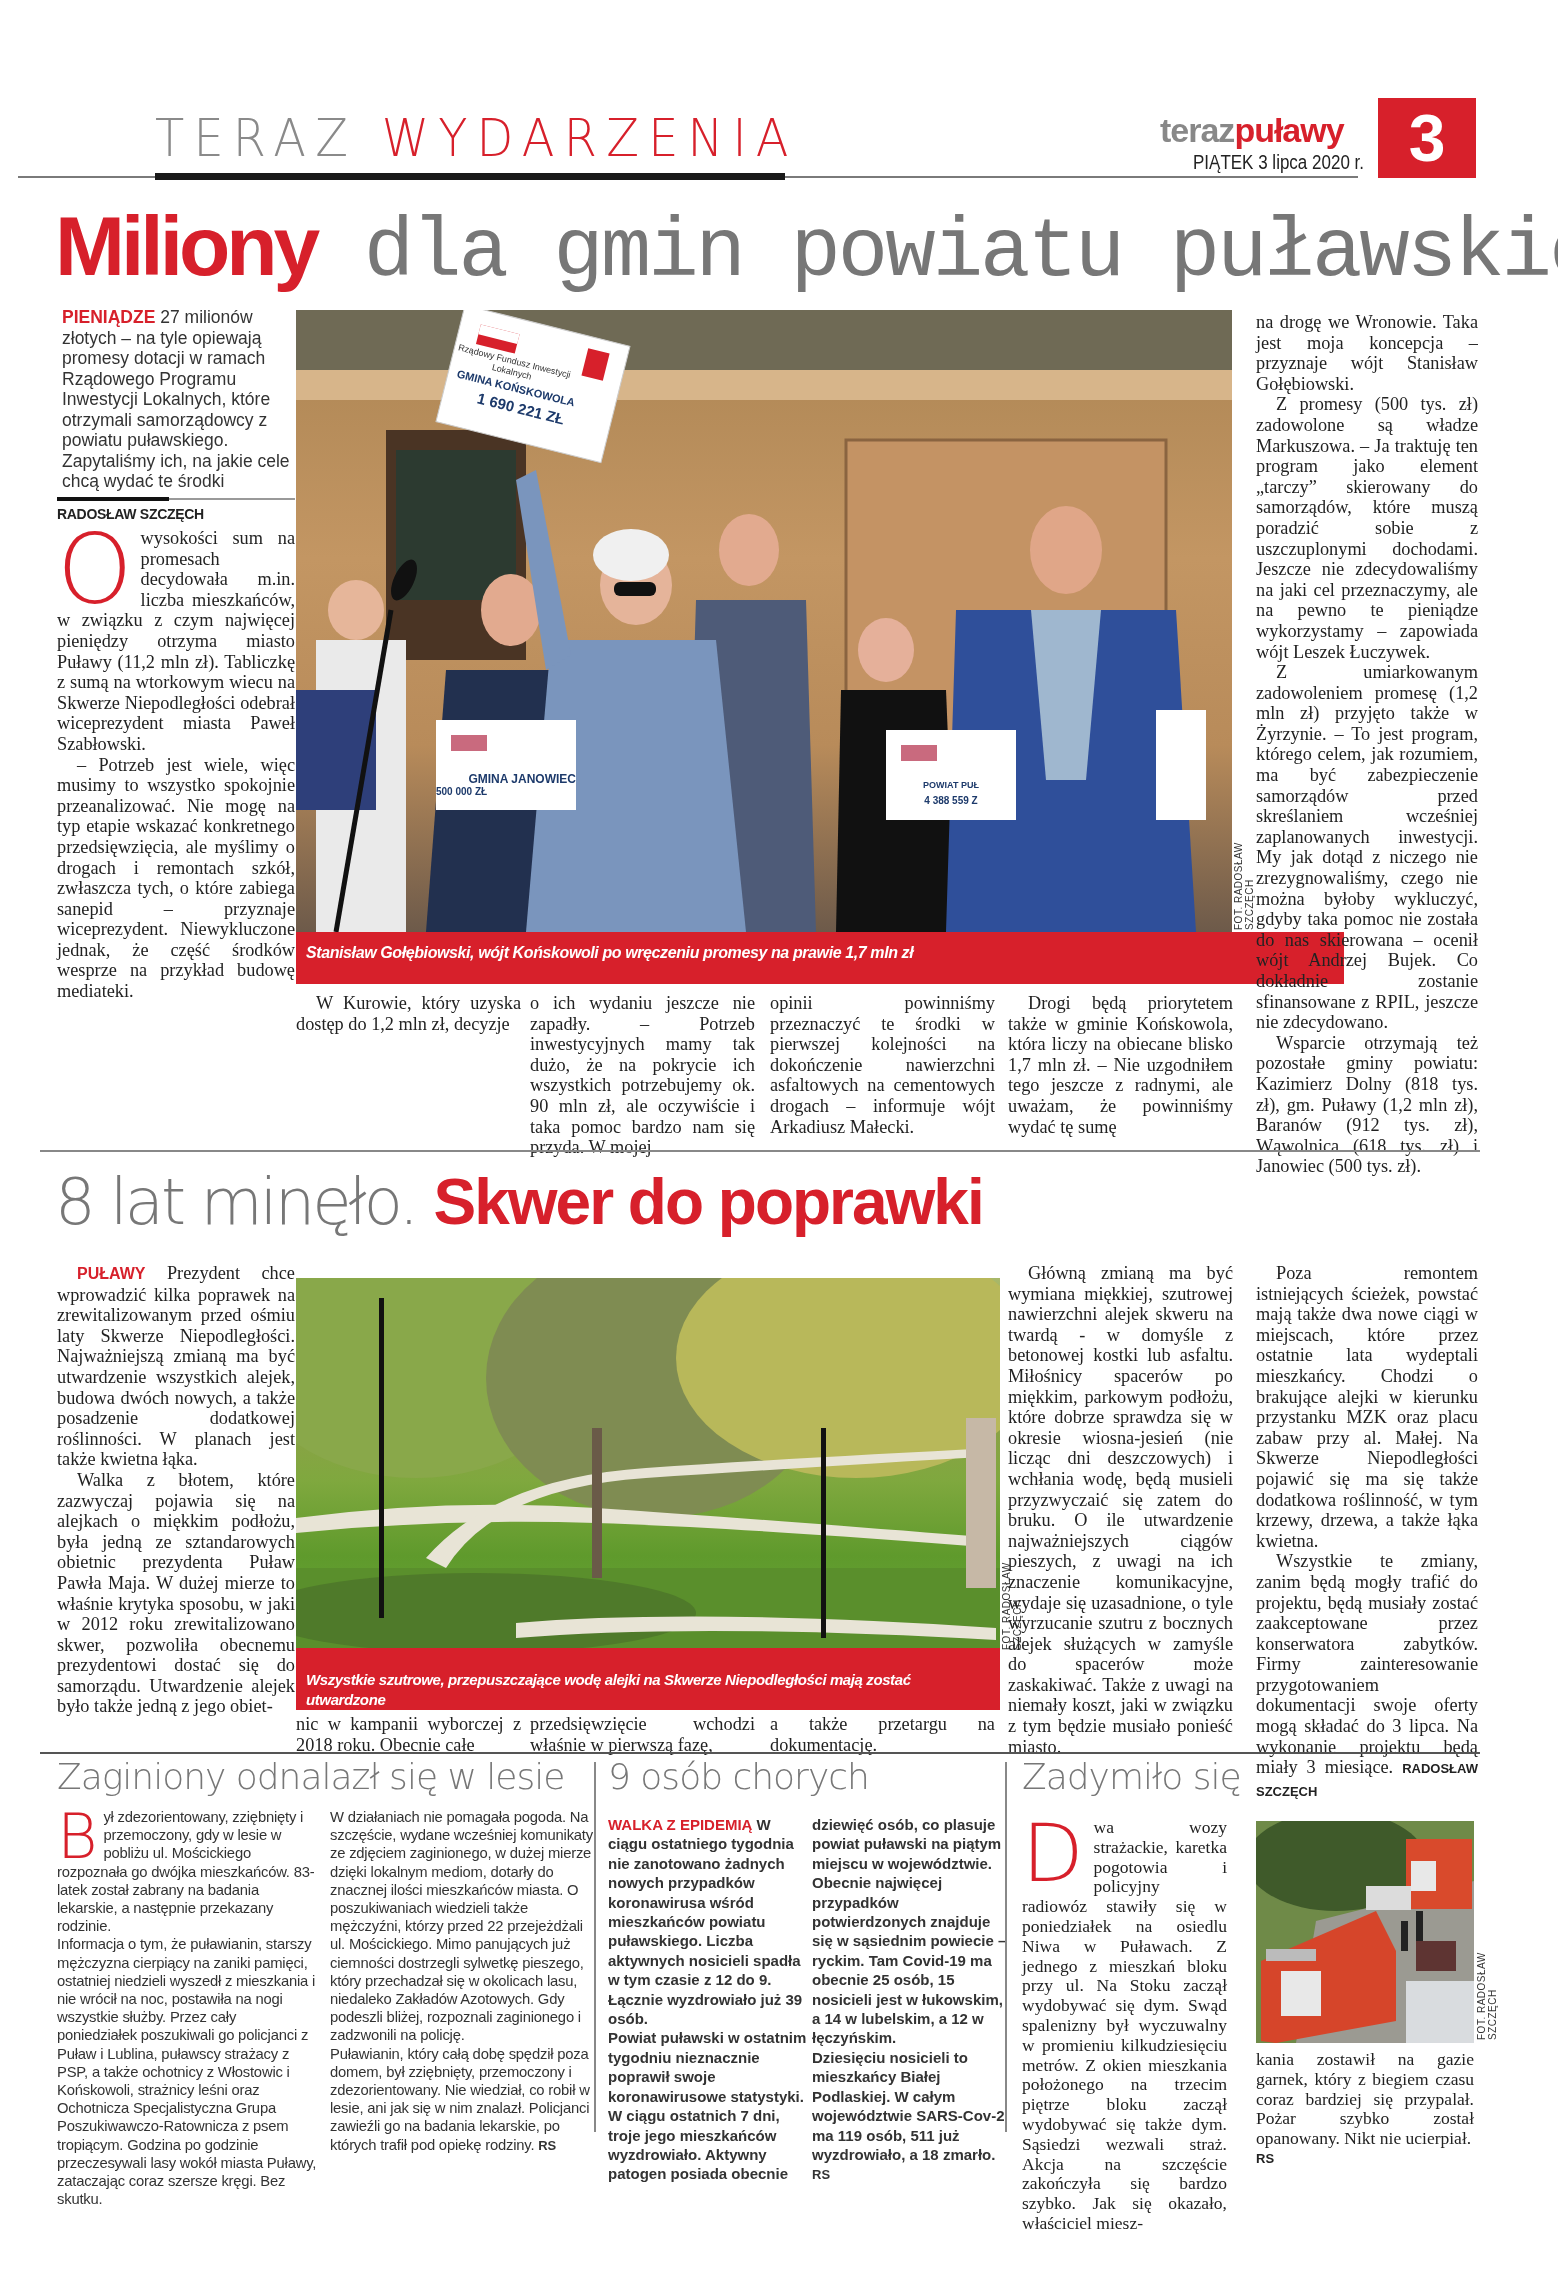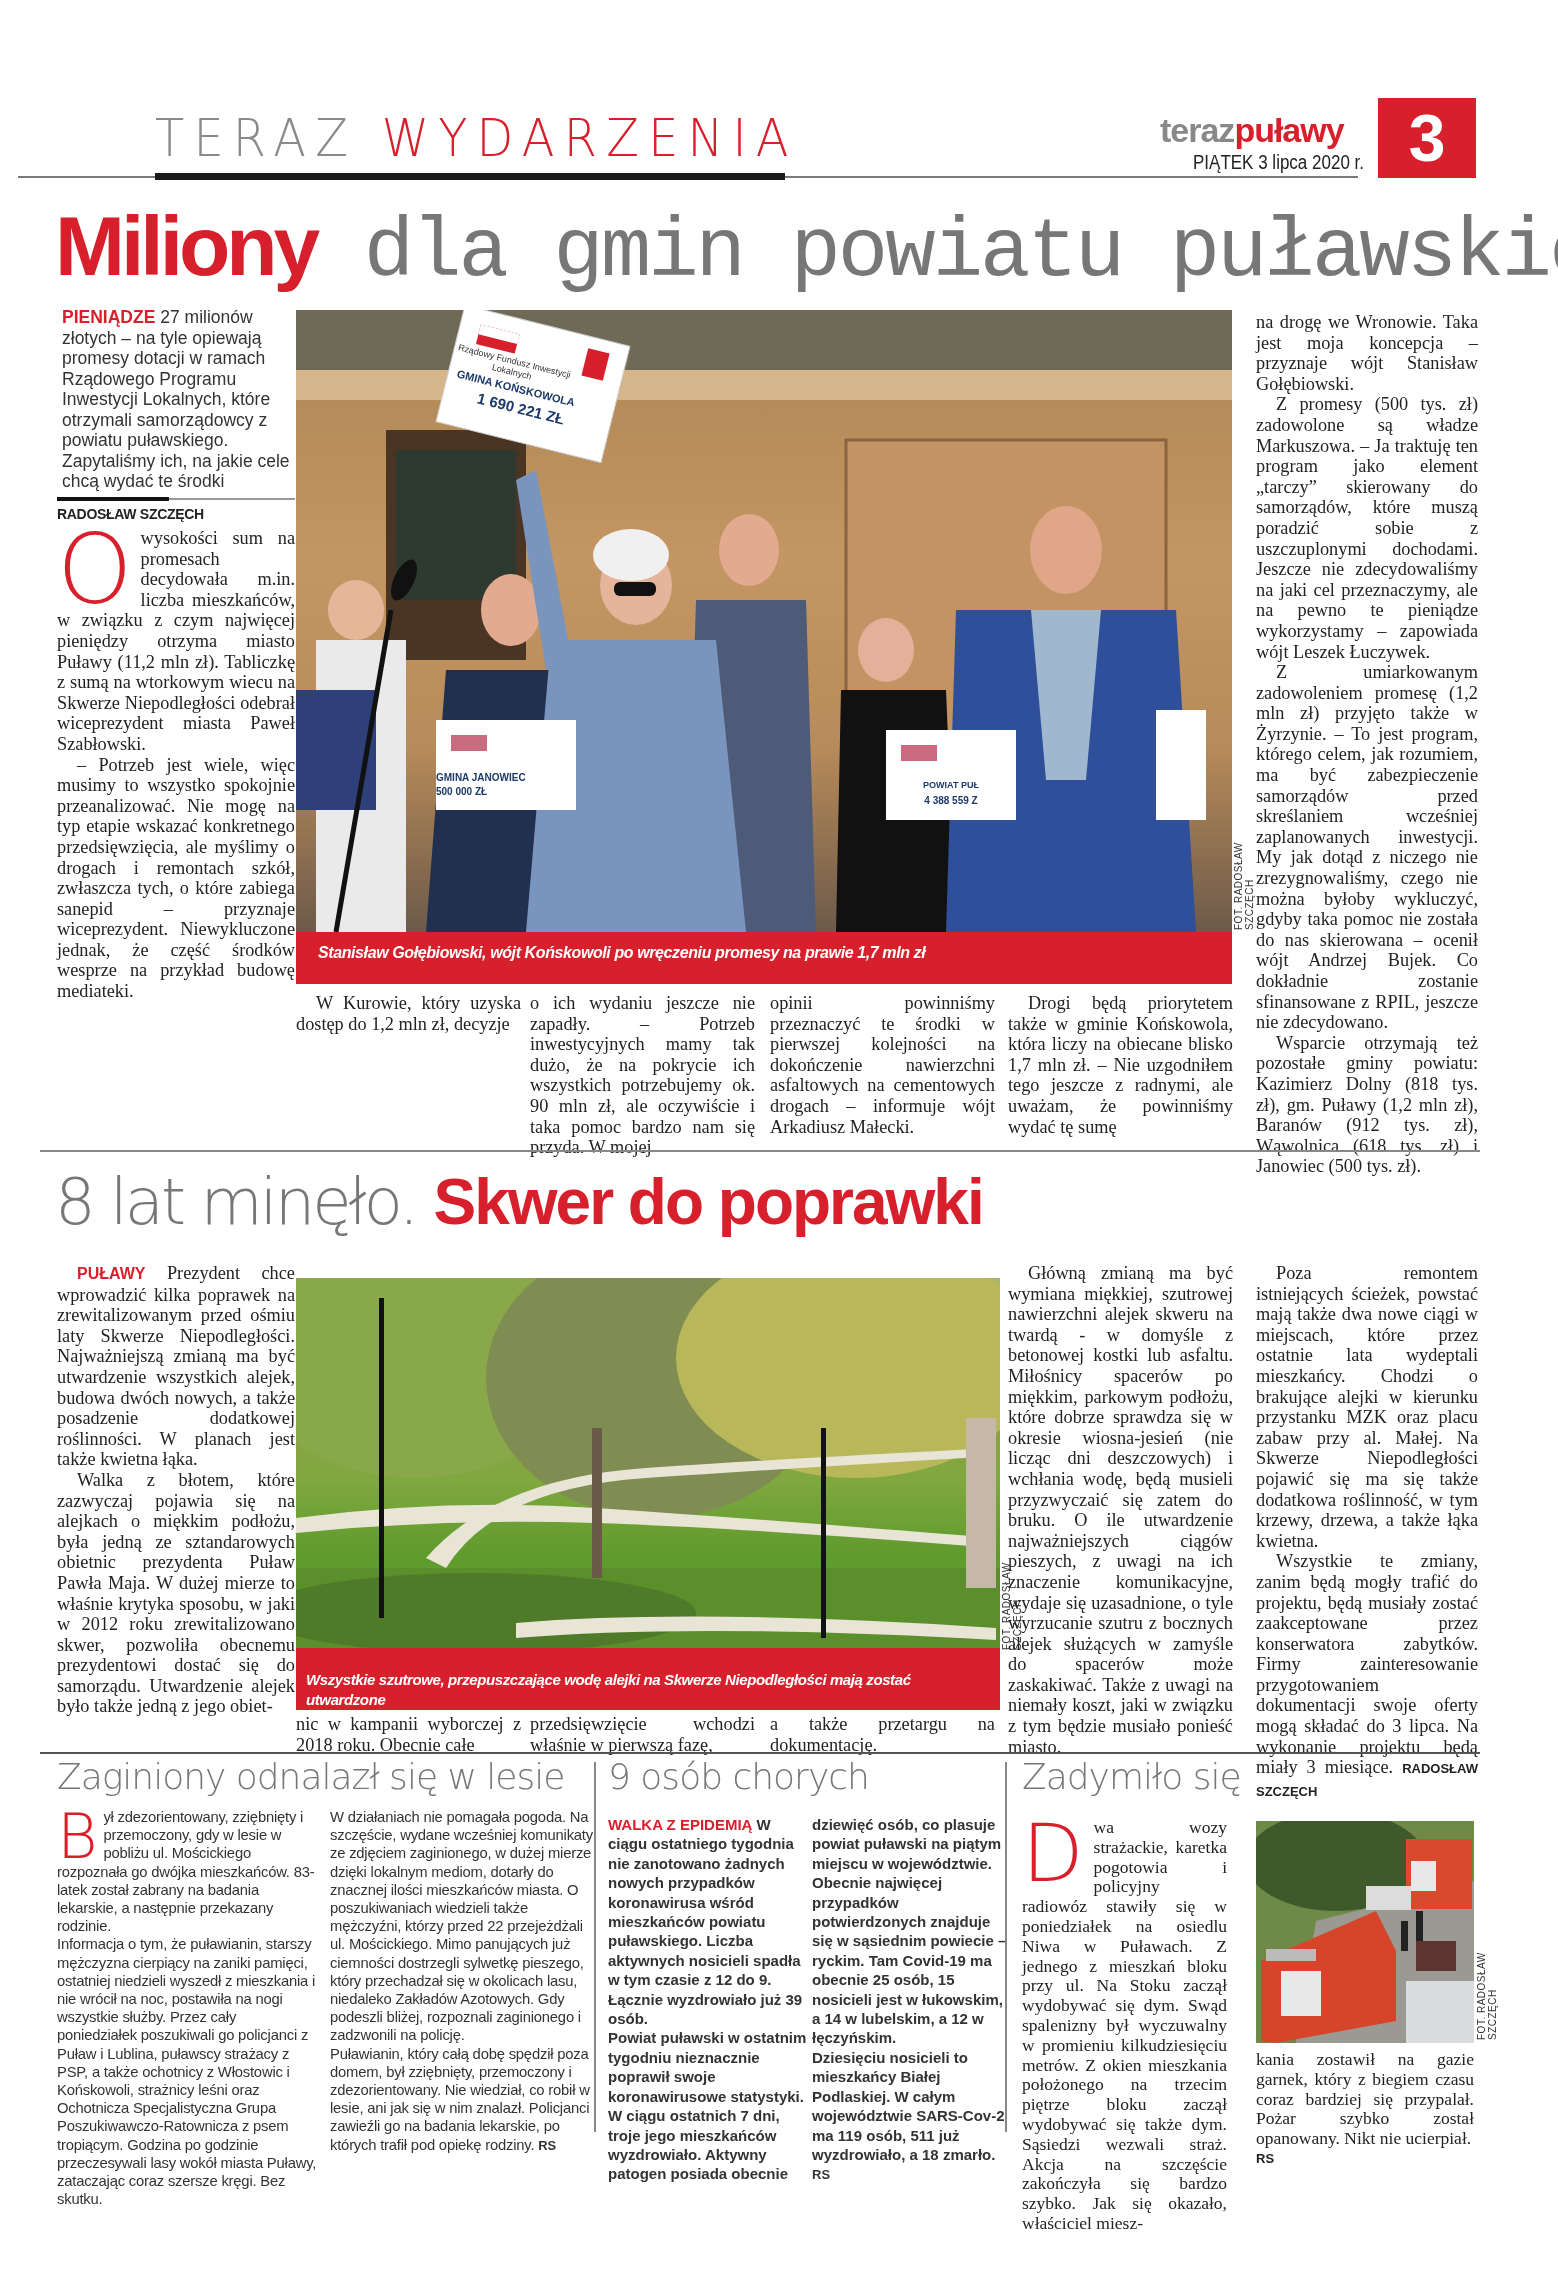--- a/index.html
+++ b/index.html
@@ -100,27 +100,27 @@
     <rect x="590" y="420" width="130" height="90" fill="#fff"></rect>
     <rect x="605" y="435" width="36" height="16" fill="#c96a7e"></rect>
     <rect x="860" y="400" width="50" height="110" fill="#fff"></rect>
 
     <line x1="95" y1="300" x2="40" y2="622" stroke="#111" stroke-width="5"></line>
     <ellipse cx="108" cy="270" rx="10" ry="22" fill="#111" transform="rotate(25 108 270)"></ellipse>
   </svg>
   <div class="abs" style="left:142px;top:46px;width:150px;transform:rotate(14deg);font-family:'Liberation Sans',sans-serif;font-size:9px;text-align:center;color:#333;line-height:11px">Rządowy Fundusz Inwestycji Lokalnych</div>
   <div class="abs" style="left:140px;top:72px;width:160px;transform:rotate(14deg);font-family:'Liberation Sans',sans-serif;font-size:11px;font-weight:bold;text-align:center;color:#1d3a6b">GMINA KOŃSKOWOLA</div>
   <div class="abs" style="left:150px;top:90px;width:150px;transform:rotate(14deg);font-family:'Liberation Sans',sans-serif;font-size:15px;font-weight:bold;text-align:center;color:#1d3a6b">1 690 221 ZŁ</div>
-  <div class="abs" style="left:140px;top:462px;width:140px;font-family:'Liberation Sans',sans-serif;font-size:10px;font-weight:bold;text-align:left;color:#1d3a6b">GMINA JANOWIEC</div>
+  <div class="abs" style="left:140px;top:462px;width:140px;font-family:'Liberation Sans',sans-serif;font-size:12px;font-weight:bold;text-align:right;color:#1d3a6b">GMINA JANOWIEC</div>
   <div class="abs" style="left:140px;top:476px;width:140px;font-family:'Liberation Sans',sans-serif;font-size:10px;font-weight:bold;text-align:left;color:#1d3a6b">500 000 ZŁ</div>
   <div class="abs" style="left:590px;top:470px;width:130px;font-family:'Liberation Sans',sans-serif;font-size:9px;font-weight:bold;text-align:center;color:#1d3a6b">POWIAT PUŁ</div>
   <div class="abs" style="left:590px;top:485px;width:130px;font-family:'Liberation Sans',sans-serif;font-size:10px;font-weight:bold;text-align:center;color:#1d3a6b">4 388 559 Z</div>
 </div>
 <div class="abs credit" style="left:1233px;top:800px;height:130px">FOT. RADOSŁAW SZCZĘCH</div>
-<div class="abs caption" style="left:296px;top:932px;width:936px;height:52px;padding:12px 22px;font-size:16px">Stanisław Gołębiowski, wójt Końskowoli po wręczeniu promesy na prawie 1,7 mln zł</div>
+<div class="abs caption" style="left:296px;top:932px;width:1048px;height:52px;padding:12px 10px;font-size:16px">Stanisław Gołębiowski, wójt Końskowoli po wręczeniu promesy na prawie 1,7 mln zł</div>
 
 <div class="abs col" style="left:296px;top:993px;width:225px">
   <p>W Kurowie, który uzyska dostęp do 1,2 mln zł, decyzje</p>
 </div>
 <div class="abs col" style="left:530px;top:993px;width:225px">
   <p class="noi">o ich wydaniu jeszcze nie zapadły. – Potrzeb inwestycyjnych mamy tak dużo, że na pokrycie ich wszystkich potrzebujemy ok. 90 mln zł, ale oczywiście i taka pomoc bardzo nam się przyda. W mojej</p>
 </div>
 <div class="abs col" style="left:770px;top:993px;width:225px">
   <p class="noi">opinii powinniśmy przeznaczyć te środki w pierwszej kolejności na dokończenie nawierzchni asfaltowych na cementowych drogach – informuje wójt Arkadiusz Małecki.</p>
 </div>

